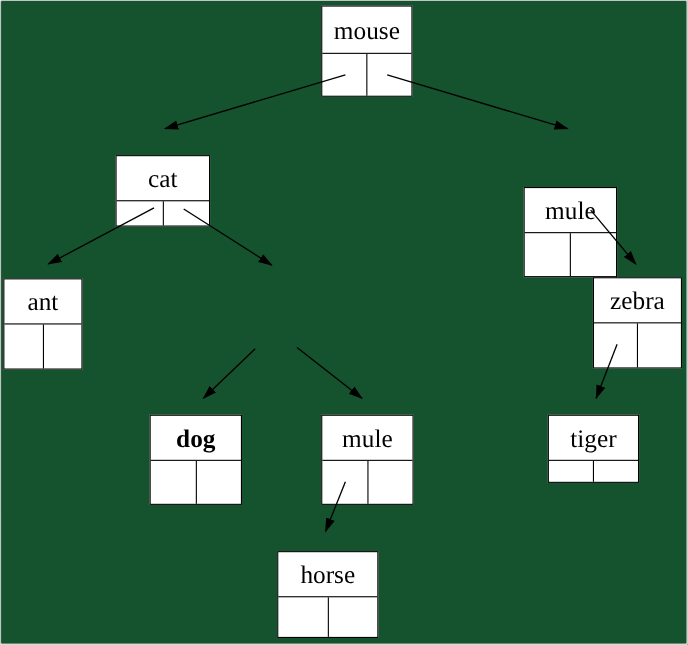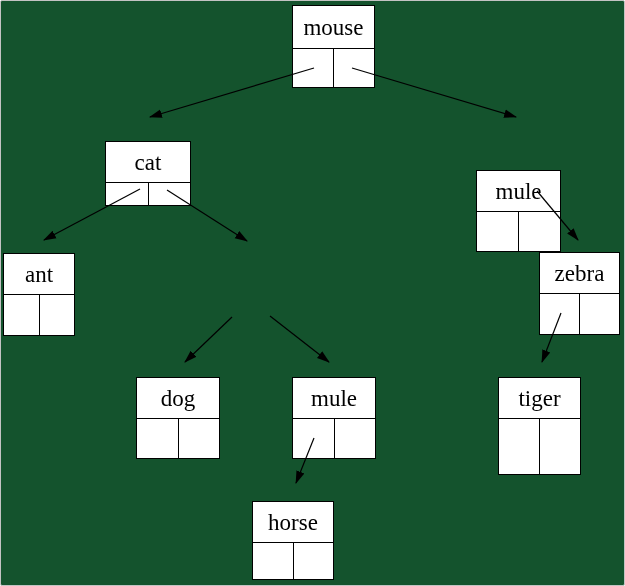--- a/index.html
+++ b/index.html
@@ -99,41 +99,41 @@
         </div>
       </div>
       <div class="node" style="left: 538px; top: 251px; width: 81px; height: 83px; border-color: rgb(0, 0, 0);">
         <div class="node-label" style="height: 41px; color: rgb(0, 0, 0);">zebra</div>
         <div class="node-cells">
           <div class="cell left"></div>
           <div class="cell right"></div>
         </div>
       </div>
       <div class="node" style="left: 135px; top: 376px; width: 84px; height: 82px; border-color: rgb(0, 0, 0);">
-        <div class="node-label" style="height: 41px; color: rgb(0, 0, 0);">dog</div>
+        <div class="node-label" style="height: 41px; color: rgb(0, 0, 0); font-weight: bold;">dog</div>
         <div class="node-cells">
           <div class="cell left"></div>
           <div class="cell right"></div>
         </div>
       </div>
       <div class="node" style="left: 291px; top: 376px; width: 84px; height: 82px; border-color: rgb(0, 0, 0);">
         <div class="node-label" style="height: 41px; color: rgb(0, 0, 0);">mule</div>
         <div class="node-cells">
           <div class="cell left"></div>
           <div class="cell right"></div>
         </div>
       </div>
-      <div class="node" style="left: 497px; top: 376px; width: 83px; height: 98px; border-color: rgb(0, 0, 0);">
+      <div class="node" style="left: 497px; top: 376px; width: 83px; height: 62px; border-color: rgb(0, 0, 0);">
         <div class="node-label" style="height: 41px; color: rgb(0, 0, 0);">tiger</div>
         <div class="node-cells">
           <div class="cell left"></div>
           <div class="cell right"></div>
         </div>
       </div>
-      <div class="node" style="left: 251px; top: 500px; width: 82px; height: 79px; border-color: rgb(0, 0, 0);">
+      <div class="node" style="left: 251px; top: 500px; width: 92px; height: 79px; border-color: rgb(0, 0, 0);">
         <div class="node-label" style="height: 41px; color: rgb(0, 0, 0);">horse</div>
         <div class="node-cells">
           <div class="cell left"></div>
           <div class="cell right"></div>
         </div>
       </div>
     </div>
   <svg class="layer" id="edges-layer" width="625" height="586" viewBox="0 0 625 586" xmlns="http://www.w3.org/2000/svg">
     <defs>
       <marker id="arrowhead" viewBox="0 0 12 9" markerWidth="13" markerHeight="10" refX="11" refY="4.5" orient="auto" markerUnits="userSpaceOnUse">

